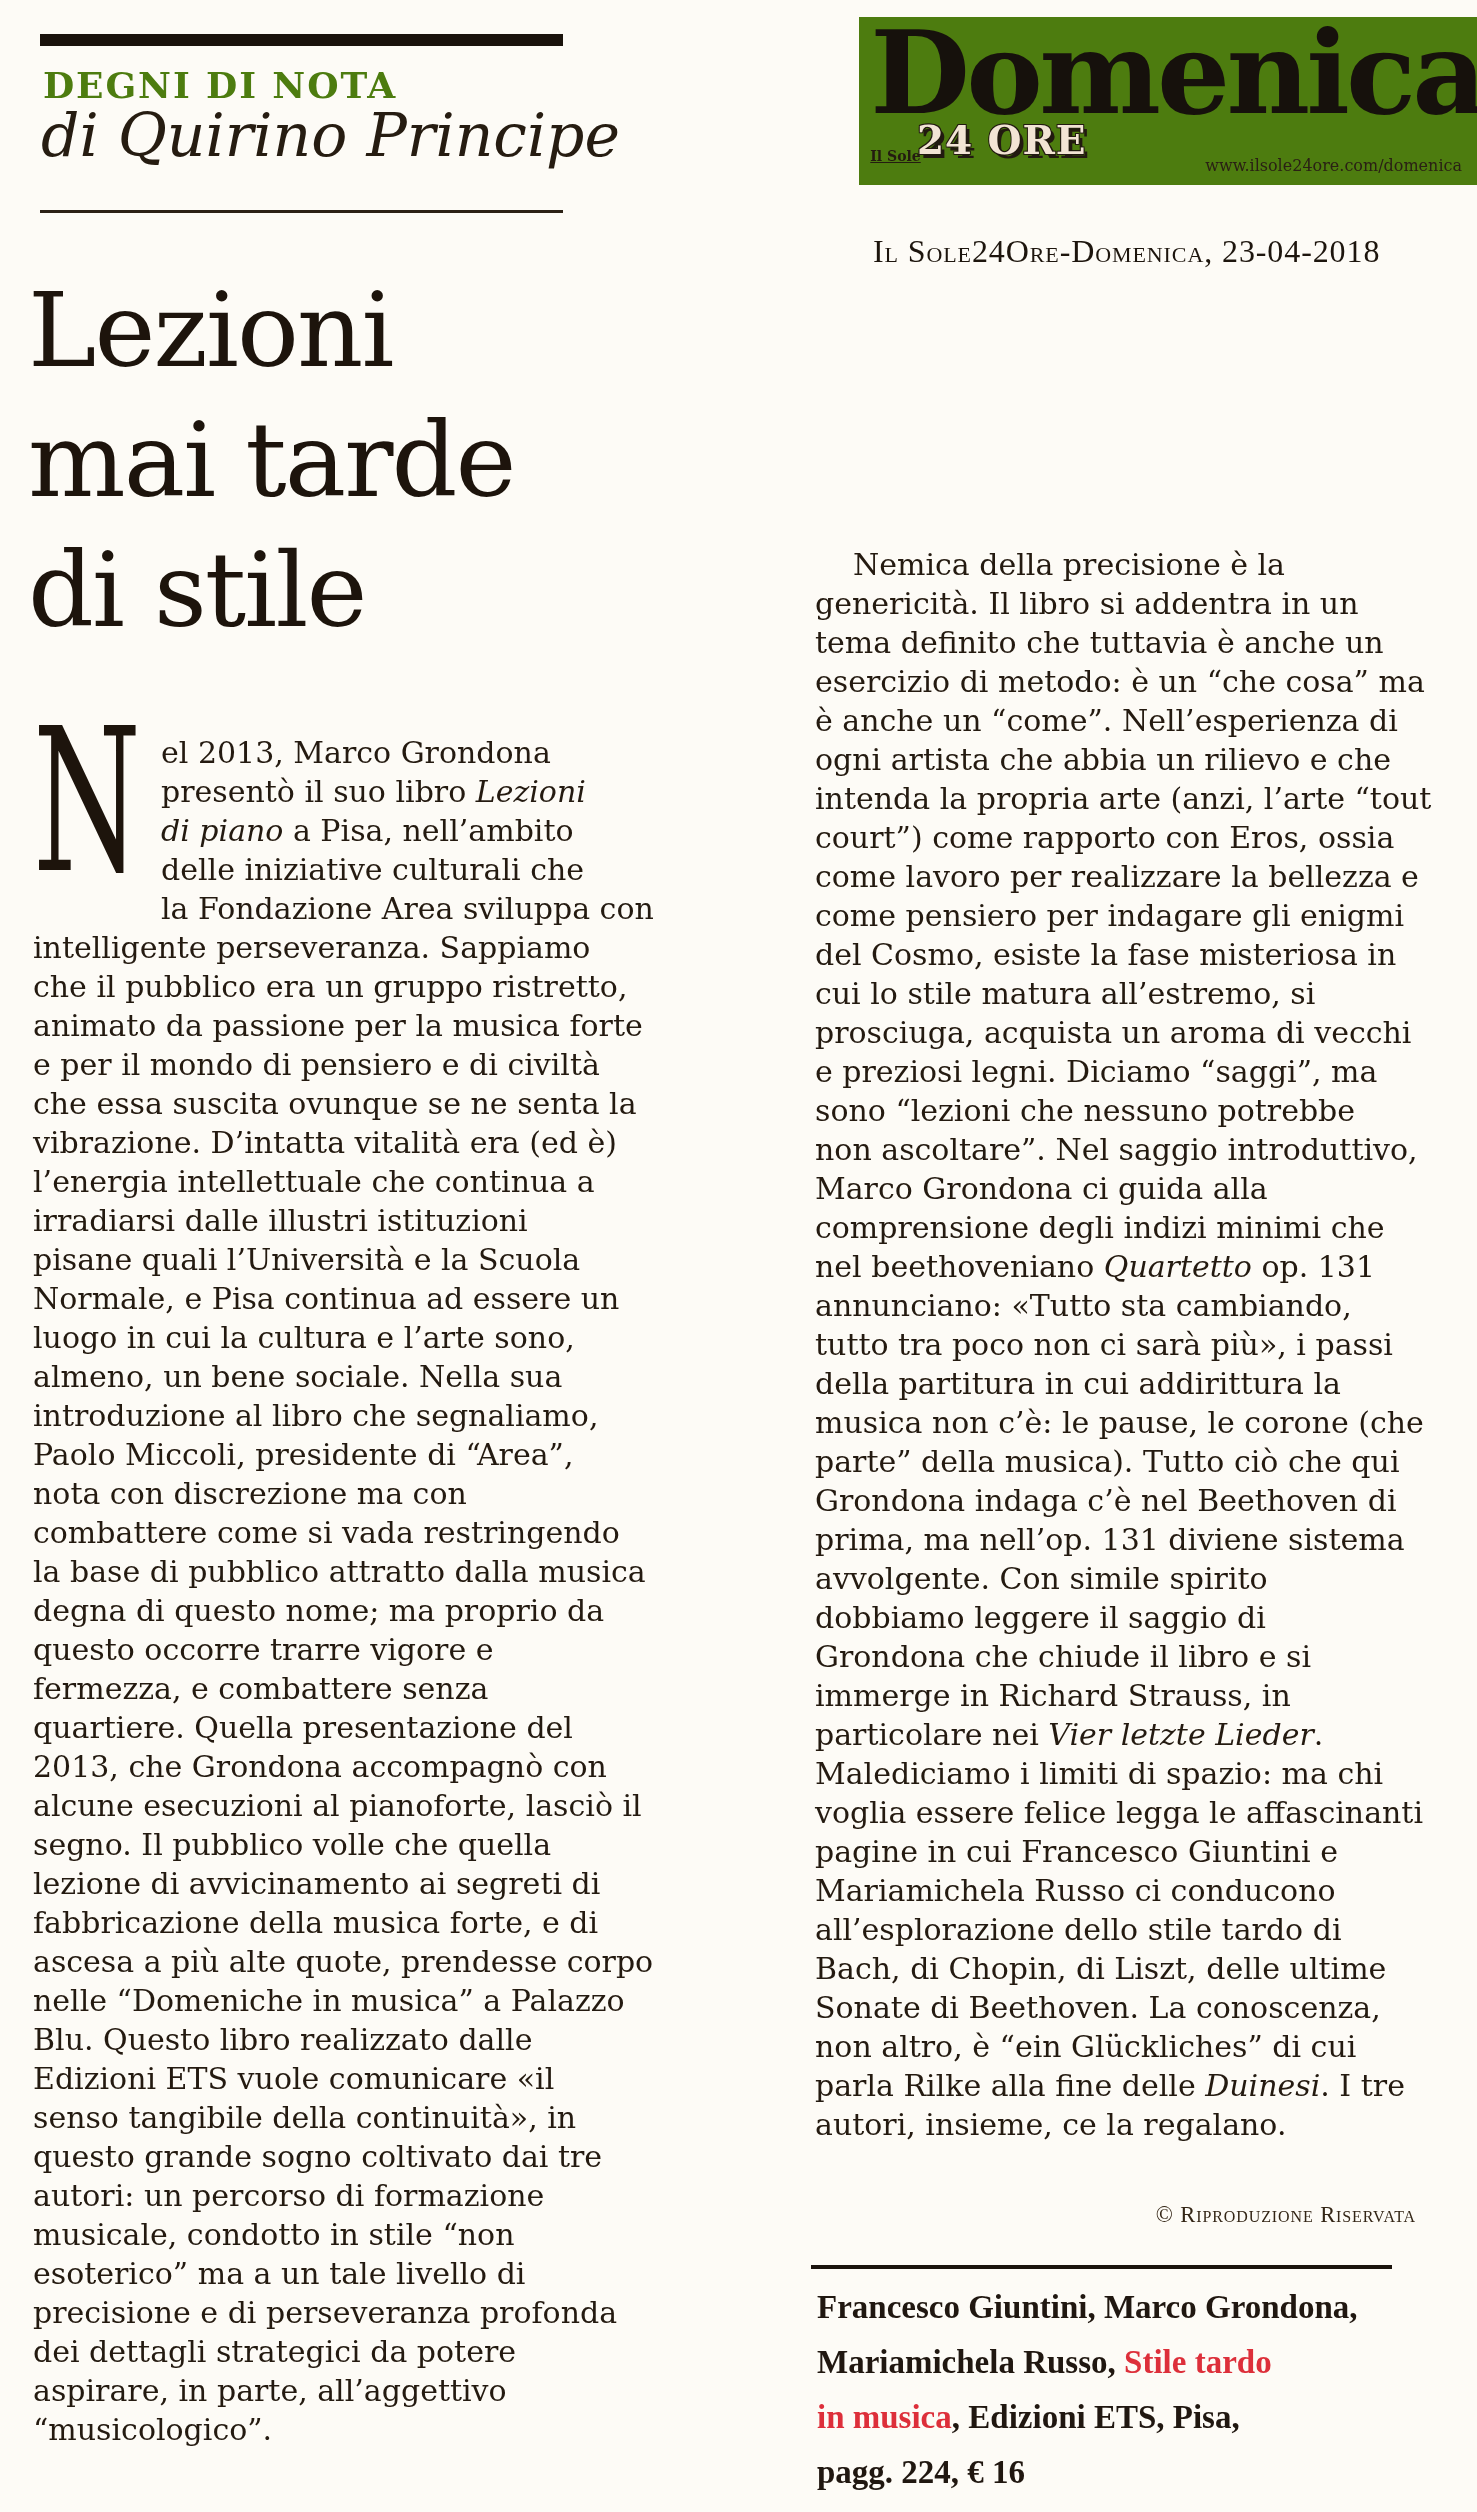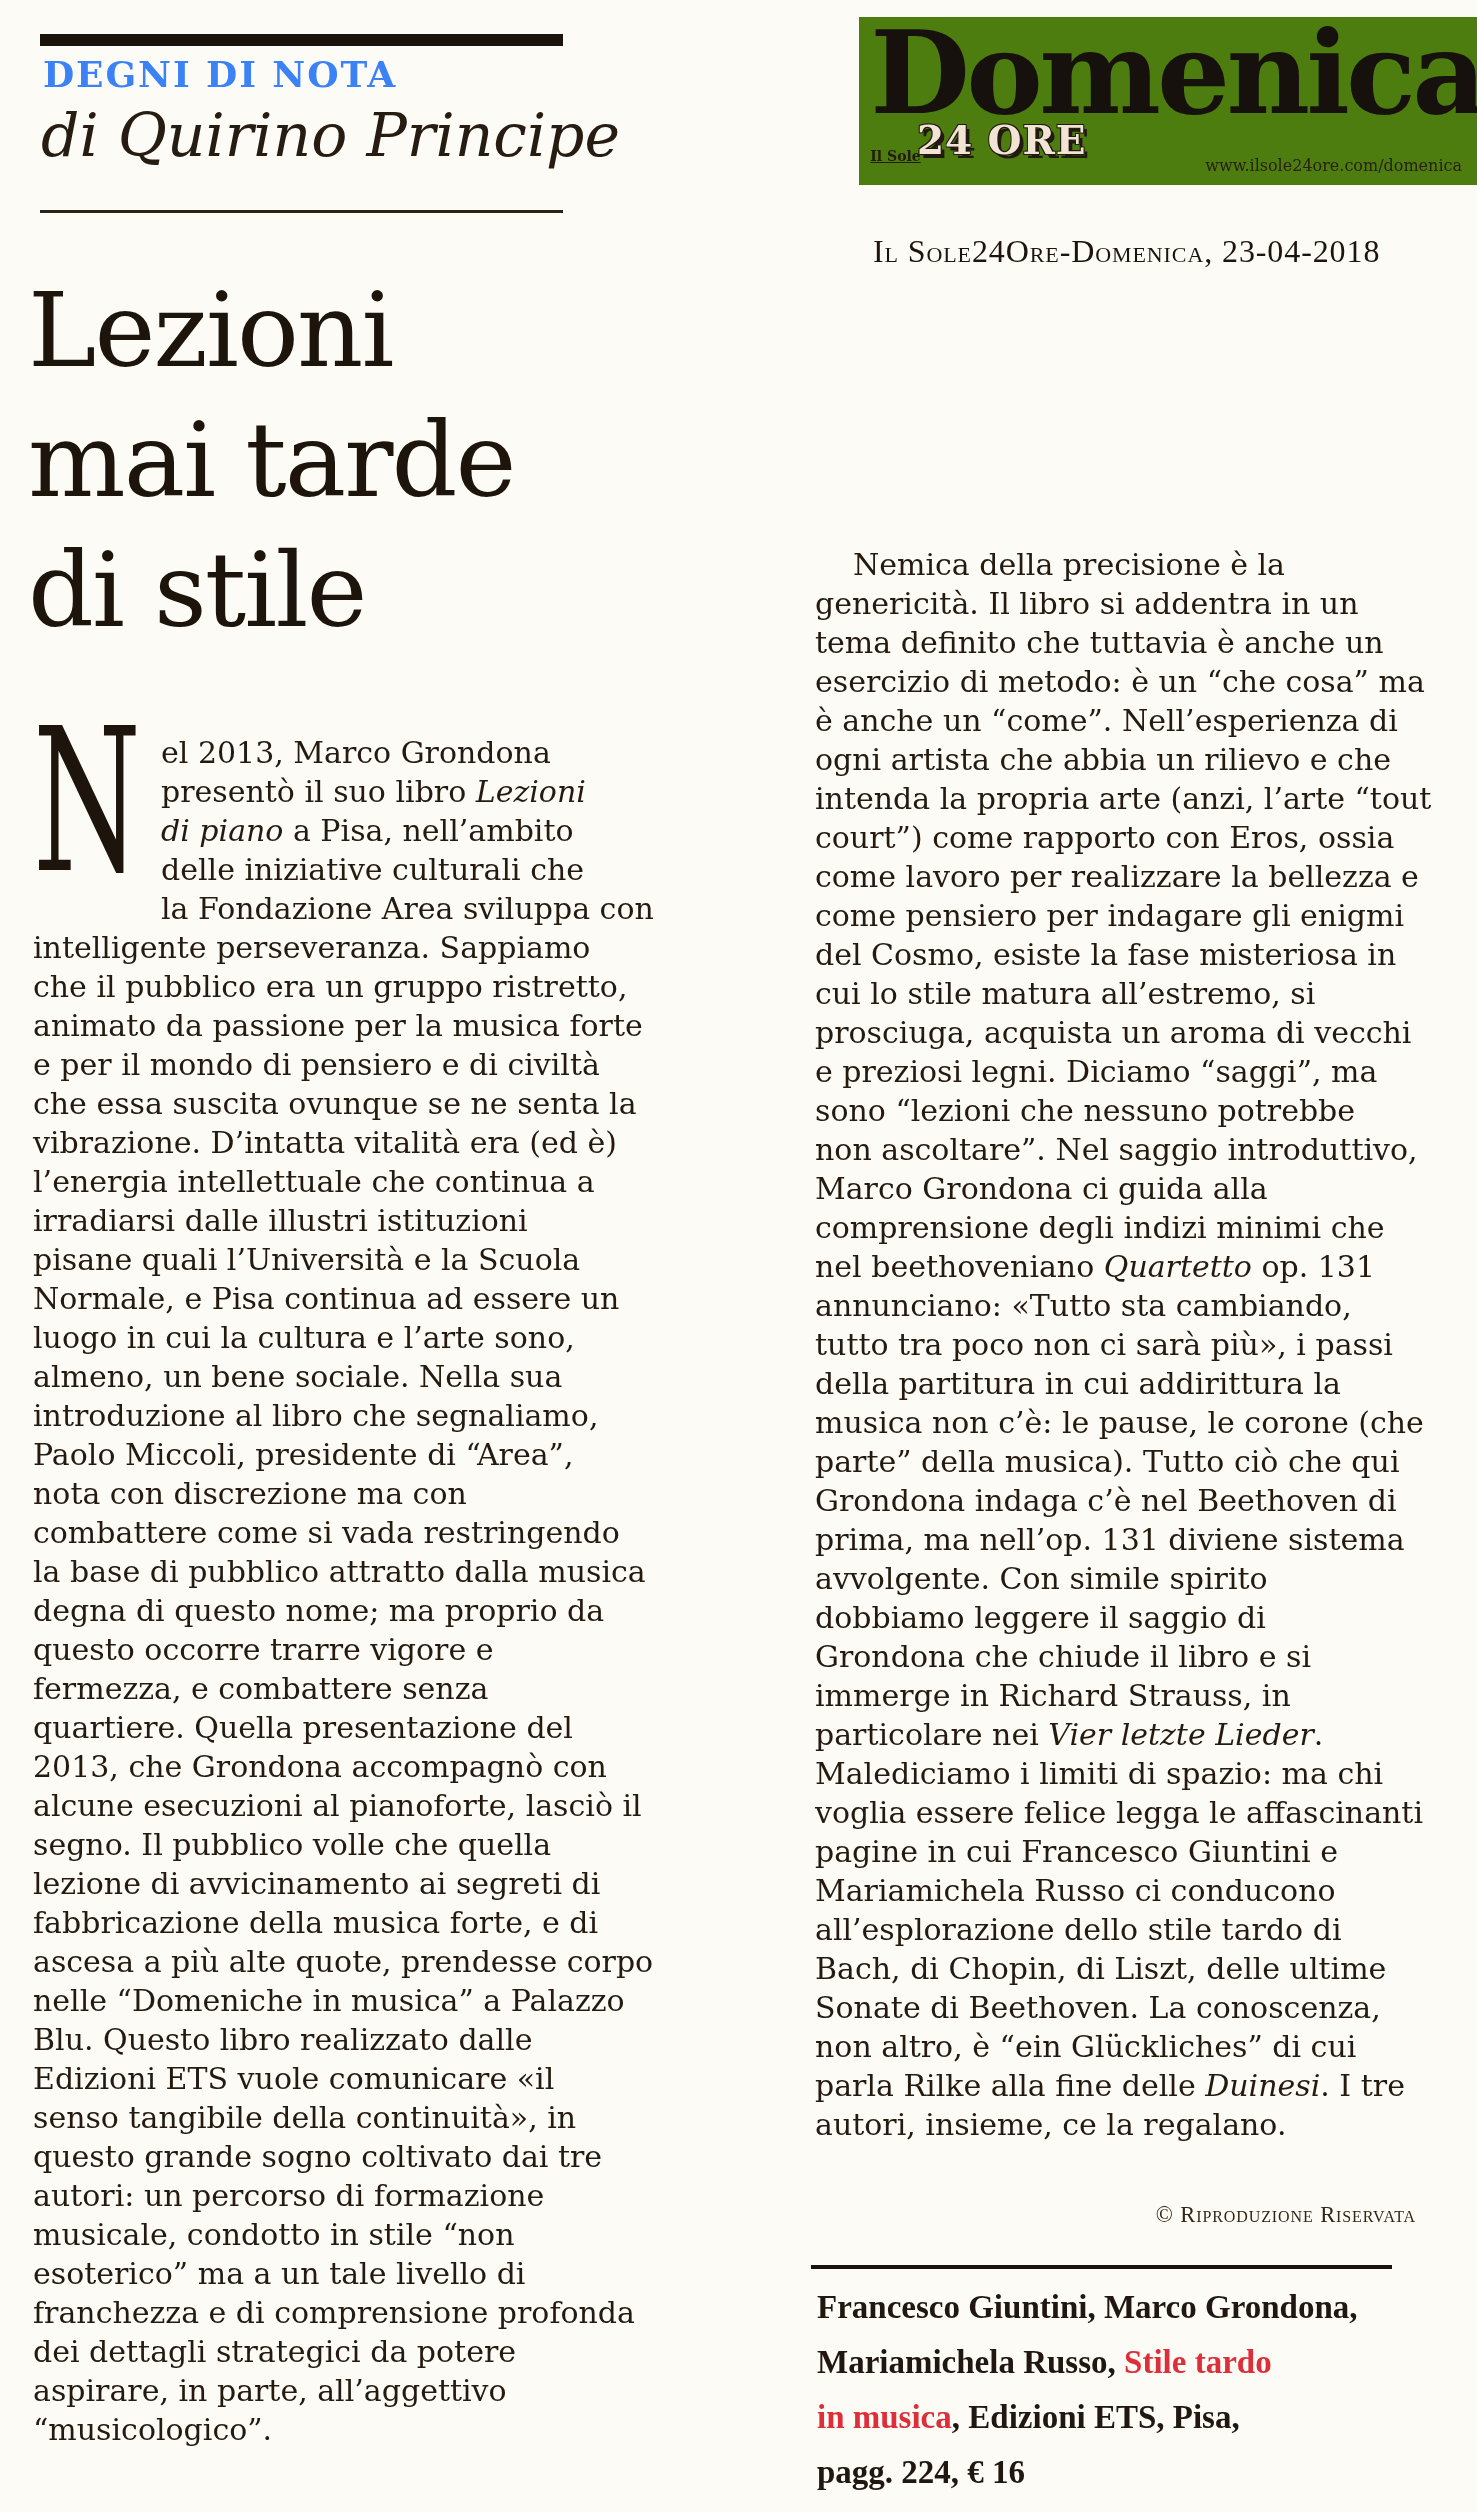--- a/index.html
+++ b/index.html
@@ -6,23 +6,23 @@
   body{
     width:1477px;height:2512px;position:relative;
     background:#fdfbf6;
     font-family:"DejaVu Serif", serif;
     color:#231a10;
     overflow:hidden;
   }
   
   .top-bar{position:absolute;left:40px;top:34px;width:523px;height:12.2px;background:#1a130c;}
   .kicker{
-    position:absolute;left:43px;top:53px;
+    position:absolute;left:43px;top:64px;
     font-size:36px;font-weight:bold;letter-spacing:1.9px;
-    color:#3b82f6;
+    color:#4d7c0f;
   }
   .byline{
     position:absolute;left:41px;top:100px;
     font-size:60px;font-style:italic;color:#261c11;
   }
   .thin-rule{position:absolute;left:40px;top:210px;width:523px;height:2.8px;background:#2b2115;}
 
   
   .masthead{
     position:absolute;left:859px;top:17px;width:618px;height:168px;
@@ -156,21 +156,21 @@
       <div class="line"><span>fabbricazione della musica forte, e di</span></div>
       <div class="line"><span>ascesa a più alte quote, prendesse corpo</span></div>
       <div class="line"><span>nelle “Domeniche in musica” a Palazzo</span></div>
       <div class="line"><span>Blu. Questo libro realizzato dalle</span></div>
       <div class="line"><span>Edizioni ETS vuole comunicare «il</span></div>
       <div class="line"><span>senso tangibile della continuità», in</span></div>
       <div class="line"><span>questo grande sogno coltivato dai tre</span></div>
       <div class="line"><span>autori: un percorso di formazione</span></div>
       <div class="line"><span>musicale, condotto in stile “non</span></div>
       <div class="line"><span>esoterico” ma a un tale livello di</span></div>
-      <div class="line"><span>franchezza e di comprensione profonda</span></div>
+      <div class="line"><span>precisione e di perseveranza profonda</span></div>
       <div class="line"><span>dei dettagli strategici da potere</span></div>
       <div class="line"><span>aspirare, in parte, all’aggettivo</span></div>
       <div class="line"><span>“musicologico”.</span></div>
     </div>
 </div>
 
 <div class="col col-right">
   <div>
       <div class="line"><span>Nemica della precisione è la</span></div>
       <div class="line"><span>genericità. Il libro si addentra in un</span></div>

